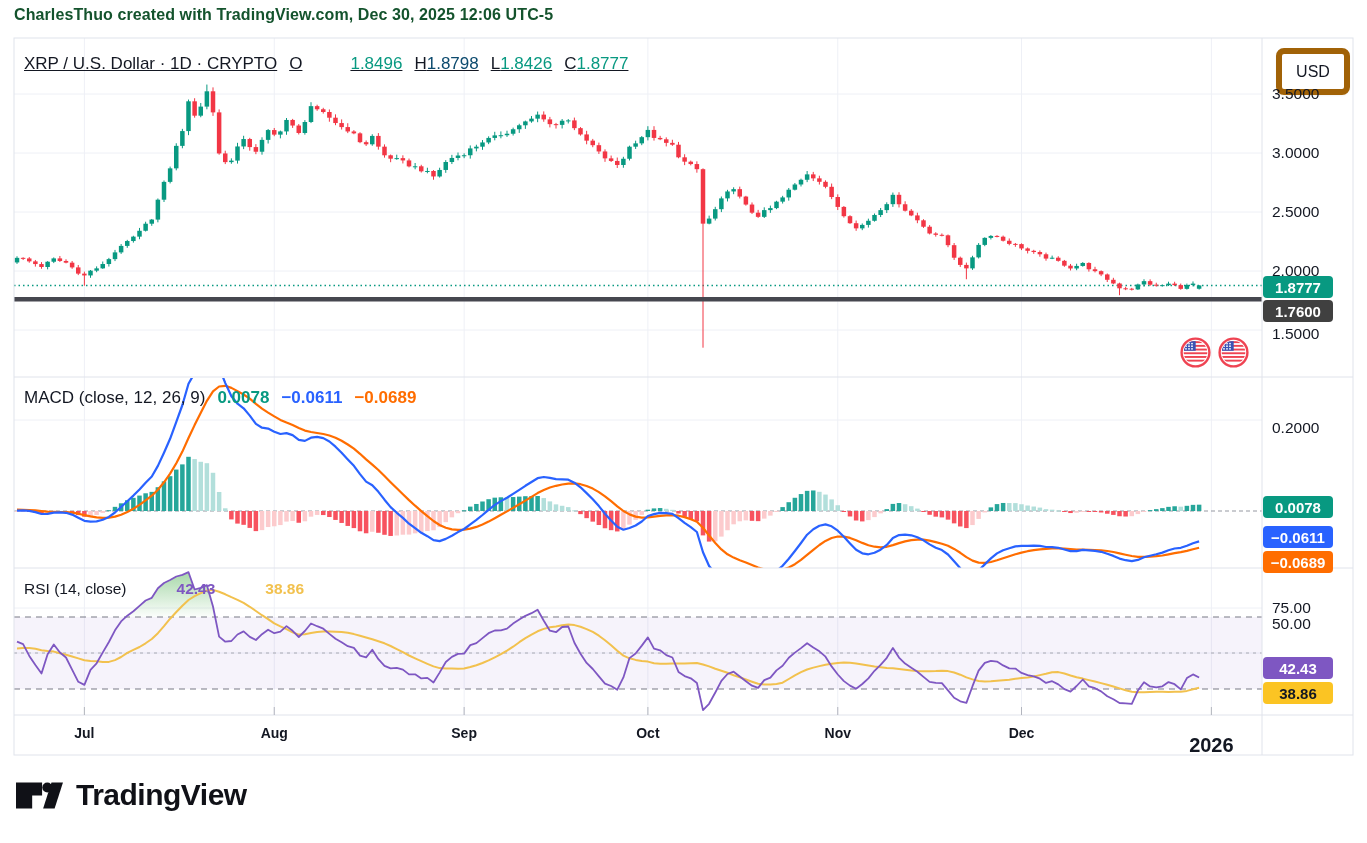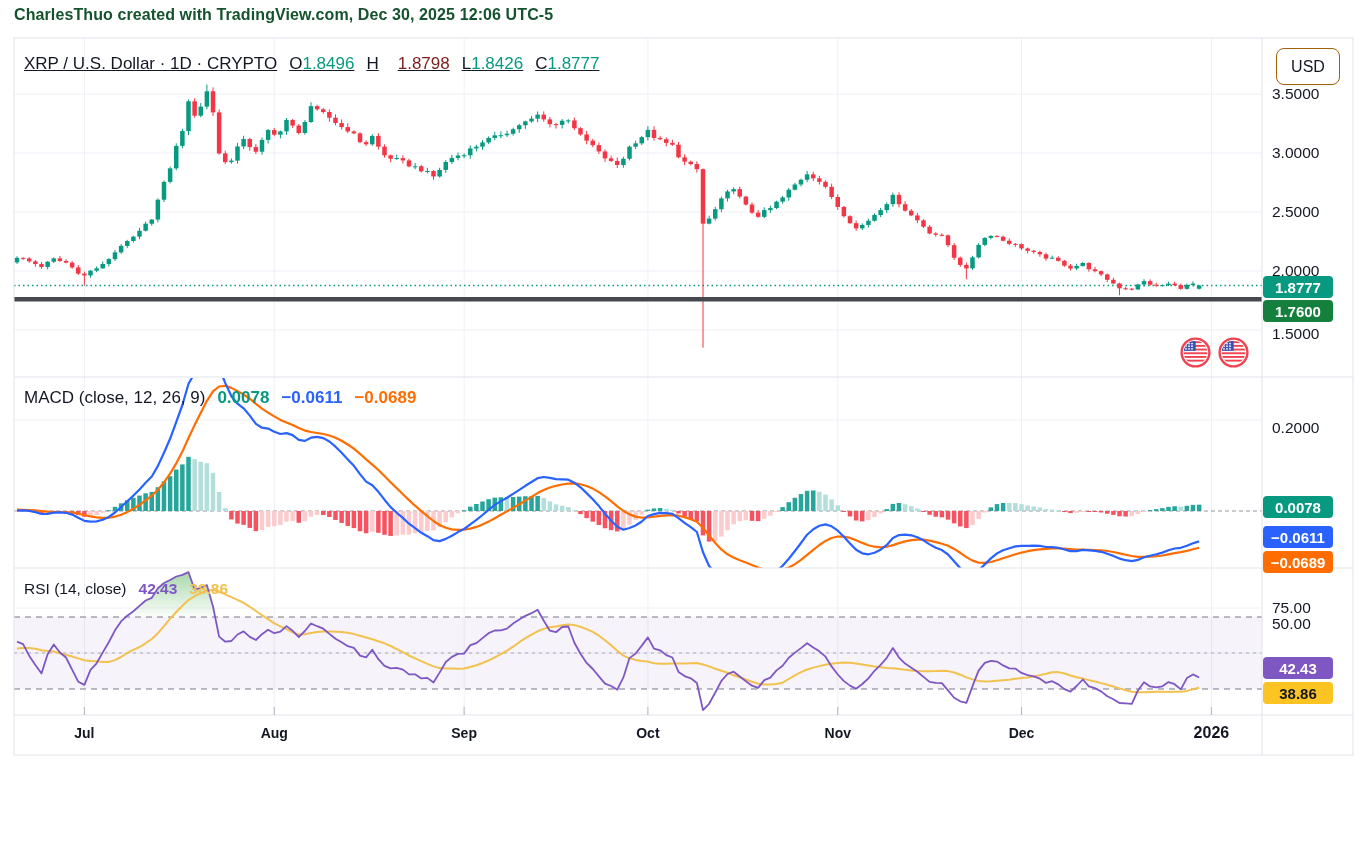--- a/index.html
+++ b/index.html
@@ -3,30 +3,30 @@
 <meta charset="utf-8">
 <style>
   html,body{margin:0;padding:0;background:#fff;font-family:"Liberation Sans","DejaVu Sans",sans-serif;}
   #stage{position:relative;width:1367px;height:843px;background:#fff;overflow:hidden;}
   #chart-svg{position:absolute;left:0;top:0;z-index:1;}
   .ov{position:absolute;z-index:2;}
   .hdr{left:14px;top:6px;font-size:16px;font-weight:700;color:#14532d;letter-spacing:.1px;}
   .legend{display:flex;align-items:center;gap:0;white-space:nowrap;color:#131722;}
   .leg1{left:24px;top:54px;font-size:17px;font-weight:500;text-decoration:underline;}
   .leg2{left:24px;top:388px;font-size:17px;font-weight:500;}
-  .leg3{left:24px;top:580px;font-size:15.5px;font-weight:500;}
+  .leg3{left:24px;top:580px;font-size:15.5px;font-weight:500;gap:38px;}
   .leg-val{margin-left:12px;font-weight:600;}
   .leg-pair{margin-left:12px;}
   .leg-pair .v{font-weight:500;}
-  .usd-btn{left:1276px;top:48px;width:62px;height:35px;background:#fff;border:1px solid #a16207;border-radius:8px;display:flex;align-items:center;justify-content:center;font-size:16px;font-weight:500;color:#131722;box-shadow:0 1px 2px rgba(0,0,0,.05);cursor:pointer;}
+  .usd-btn{left:1276px;top:48px;width:62px;height:35px;background:#fff;border:6px solid #a16207;border-radius:8px;display:flex;align-items:center;justify-content:center;font-size:16px;font-weight:500;color:#131722;box-shadow:0 1px 2px rgba(0,0,0,.05);cursor:pointer;}
   .axlbl{left:1272px;height:20px;line-height:20px;font-size:15.5px;color:#131722;white-space:nowrap;}
   .badge{left:1263px;width:70px;height:22px;border-radius:4px;color:#fff;font-size:15px;font-weight:600;display:flex;align-items:center;justify-content:center;}
   .badge.darktext{color:#131722;}
   .mon{top:723px;height:20px;line-height:20px;transform:translateX(-50%);font-size:14px;font-weight:600;color:#131722;}
-  .mon.year{font-size:16px;font-weight:700;}
+  .mon.year{font-size:20px;font-weight:700;margin-top:12px;}
   .flag{width:31px;height:31px;}
   .logo{left:16px;top:778px;display:flex;align-items:center;gap:12px;}
   .logo-text{font-size:30px;font-weight:700;color:#101117;letter-spacing:-.5px;}
 </style>
 </head>
 <body>
 
 <div id="stage">
 
   <div class="ov hdr">CharlesThuo created with TradingView.com, Dec 30, 2025 12:06 UTC-5</div>
@@ -678,43 +678,43 @@
       <line x1="274.25" y1="707" x2="274.25" y2="715" stroke="#b2b5be" stroke-width="1"></line>
       <line x1="464.125" y1="707" x2="464.125" y2="715" stroke="#b2b5be" stroke-width="1"></line>
       <line x1="647.875" y1="707" x2="647.875" y2="715" stroke="#b2b5be" stroke-width="1"></line>
       <line x1="837.75" y1="707" x2="837.75" y2="715" stroke="#b2b5be" stroke-width="1"></line>
       <line x1="1021.5" y1="707" x2="1021.5" y2="715" stroke="#b2b5be" stroke-width="1"></line>
       <line x1="1211.375" y1="707" x2="1211.375" y2="715" stroke="#b2b5be" stroke-width="1"></line>
     </svg>
 
   <div class="ov legend leg1">
     <span>XRP / U.S. Dollar · 1D · CRYPTO</span>
-    <span class="leg-pair"><span>O</span><span class="v" style="color: rgb(8, 153, 129);">1.8496</span></span>
-    <span class="leg-pair"><span>H</span><span class="v" style="color: #7f1d1d; padding-left: 19px;">1.8798</span></span>
+    <span class="leg-pair"><span>O</span><span class="v" style="color: rgb(8, 153, 129); margin-left: 48px;">1.8496</span></span>
+    <span class="leg-pair"><span>H</span><span class="v" style="color: #0c4a6e;">1.8798</span></span>
     <span class="leg-pair"><span>L</span><span class="v" style="color: rgb(8, 153, 129);">1.8426</span></span>
     <span class="leg-pair"><span>C</span><span class="v" style="color: rgb(8, 153, 129);">1.8777</span></span>
   </div>
 
   <div class="ov legend leg2">
     <span>MACD (close, 12, 26, 9)</span>
     <span class="leg-val" style="color: rgb(8, 153, 129);">0.0078</span>
     <span class="leg-val" style="color: rgb(41, 98, 255);">−0.0611</span>
     <span class="leg-val" style="color: rgb(255, 109, 0);">−0.0689</span>
   </div>
 
   <div class="ov legend leg3">
     <span>RSI (14, close)</span>
     <span class="leg-val" style="color: rgb(126, 87, 194);">42.43</span>
     <span class="leg-val" style="color: rgb(242, 193, 78);">38.86</span>
   </div>
 
   <div class="ov usd-btn">USD</div>
 
   <div class="ov badge" style="top: 276px; background: rgb(8, 153, 129);">1.8777</div>
-  <div class="ov badge" style="top: 300px; background: #15803d;">1.7600</div>
+  <div class="ov badge" style="top: 300px; background: #404040;">1.7600</div>
 
   <div class="ov badge" style="top: 496px; background: rgb(8, 153, 129);">0.0078</div>
   <div class="ov badge" style="top: 526px; background: rgb(41, 98, 255);">−0.0611</div>
   <div class="ov badge" style="top: 551px; background: rgb(255, 109, 0);">−0.0689</div>
 
   <div class="ov badge" style="top: 657px; background: rgb(126, 87, 194);">42.43</div>
   <div class="ov badge darktext" style="top: 682px; background: rgb(251, 196, 35);">38.86</div>
 
   <svg class="ov flag" style="left:1180px;top:337px;" viewBox="0 0 31 31">
     <defs>
@@ -772,20 +772,28 @@
         <circle cx="6" cy="9.2" r="0.9"></circle>
           <circle cx="9" cy="9.2" r="0.9"></circle>
           <circle cx="12" cy="9.2" r="0.9"></circle>
         <circle cx="6" cy="11.8" r="0.9"></circle>
           <circle cx="9" cy="11.8" r="0.9"></circle>
           <circle cx="12" cy="11.8" r="0.9"></circle>
       </g>
     </g>
   </svg>
 
+  <div class="ov logo">
+    <svg width="48" height="27" viewBox="0 0 46 25">
+      <path d="M0 0 H25 V12.5 H15.5 V25 H0 Z" fill="#101117"></path>
+      <circle cx="30" cy="4.8" r="4.8" fill="#101117"></circle>
+      <path d="M34 0 H45 L37 25 H26 Z" fill="#101117"></path>
+    </svg>
+    <span class="logo-text">TradingView</span>
+  </div>
 
 <div class="ov axlbl" style="top: 84px;">3.5000</div>
     <div class="ov axlbl" style="top: 143px;">3.0000</div>
     <div class="ov axlbl" style="top: 202px;">2.5000</div>
     <div class="ov axlbl" style="top: 261px;">2.0000</div>
     <div class="ov axlbl" style="top: 324px;">1.5000</div>
     <div class="ov axlbl" style="top: 410px; margin-top: 8px;">0.2000</div>
     <div class="ov axlbl" style="top: 598px;">75.00</div>
     <div class="ov axlbl" style="top: 614px;">50.00</div>
     <div class="ov mon" style="left: 84.375px;">Jul</div>

